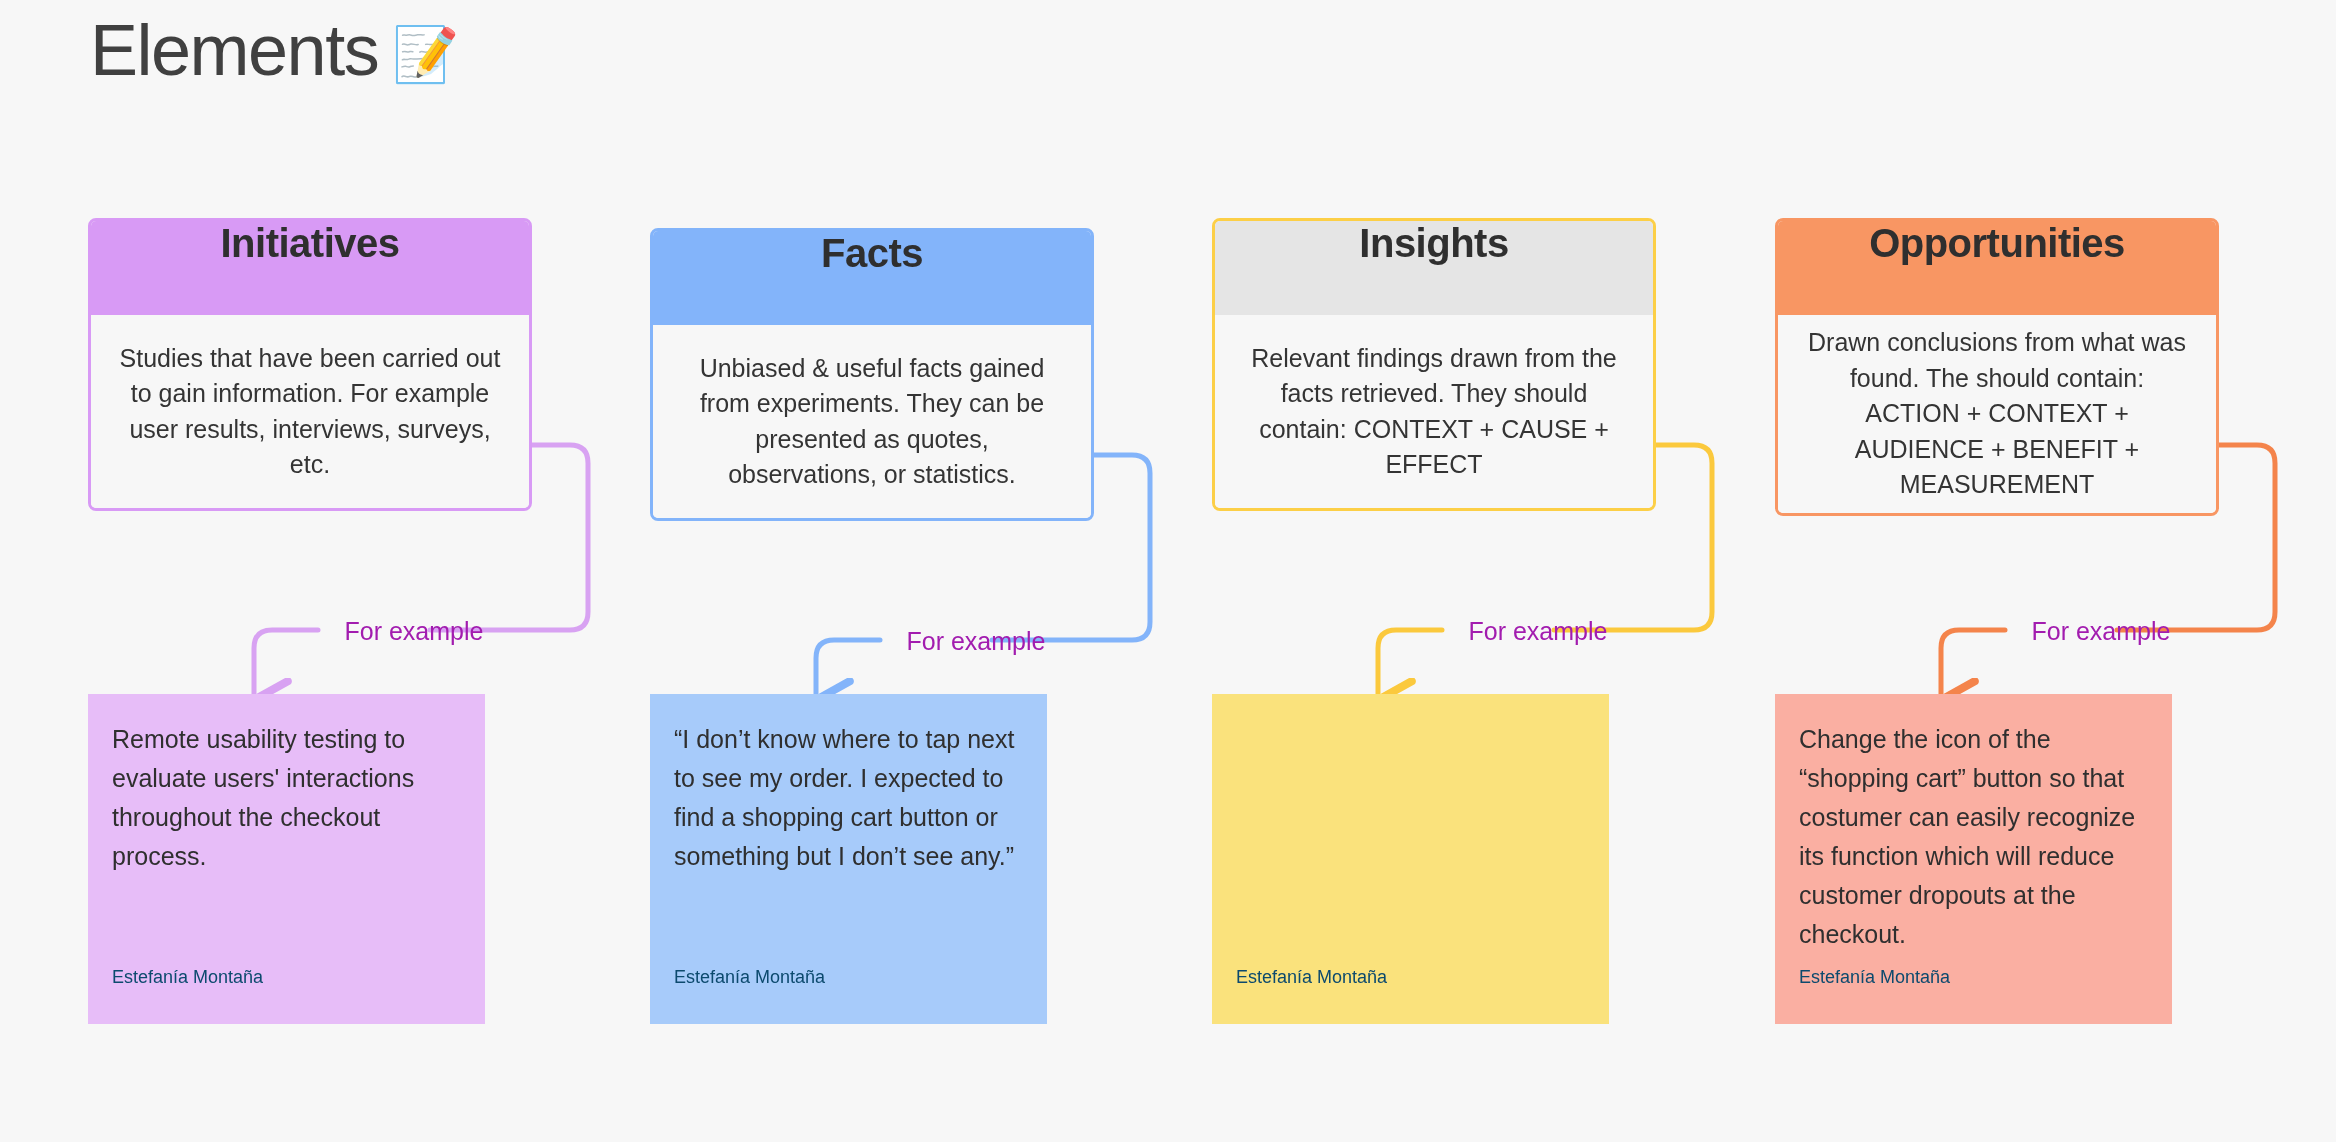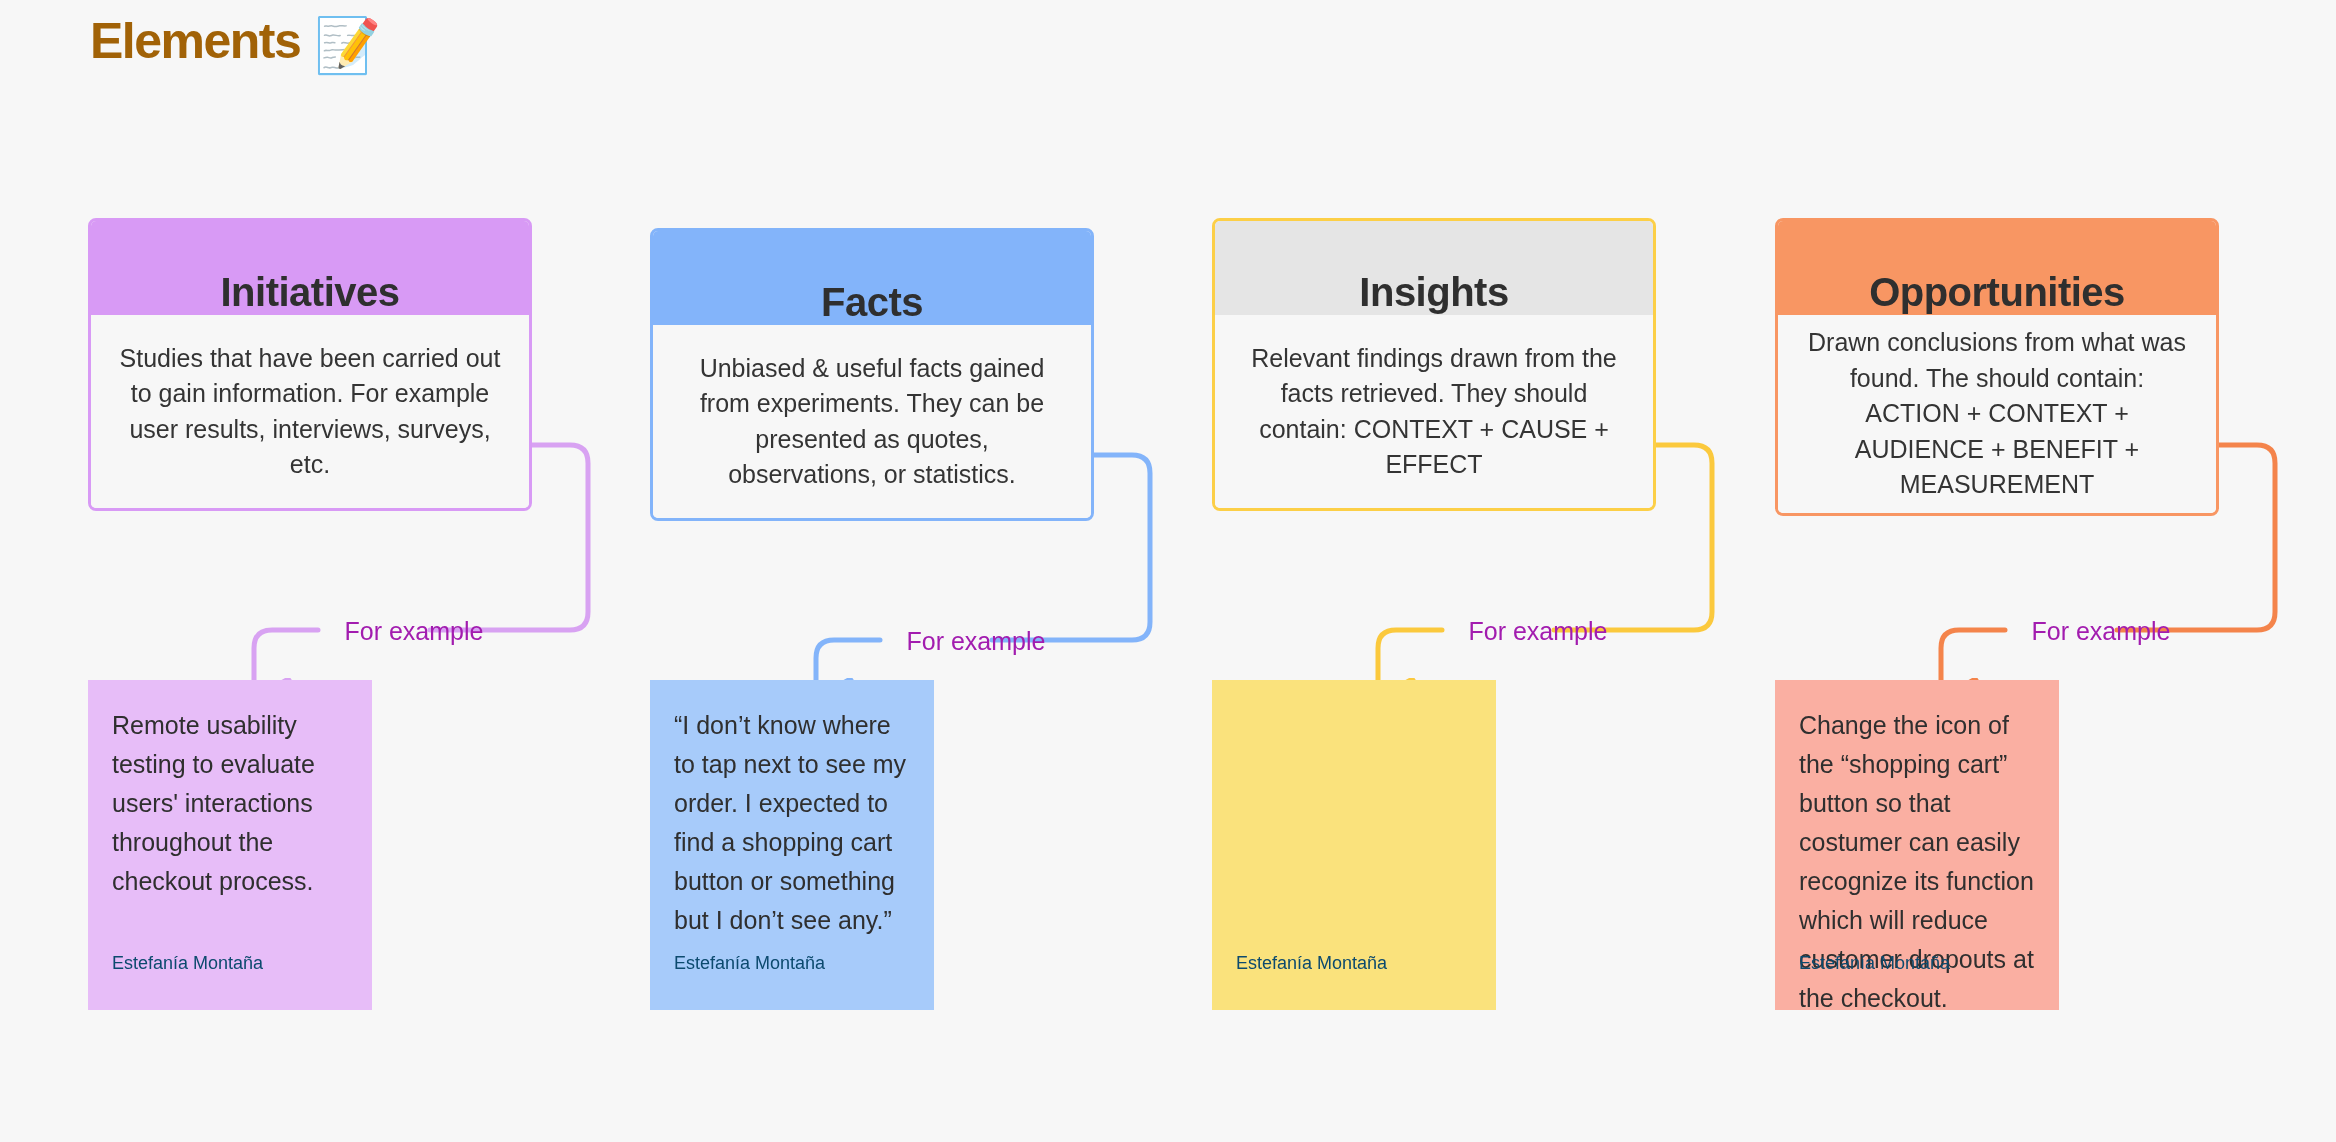--- a/index.html
+++ b/index.html
@@ -11,41 +11,41 @@
     -webkit-font-smoothing:antialiased;
   }
   .page{position:absolute;inset:0;}
 
   
   .title-row{
     position:absolute;left:90px;top:14px;
     display:flex;align-items:center;gap:14px;
   }
   .title-text{
-    font-size:50px;font-weight:bold;color:#a16207;
+    font-size:72px;font-weight:normal;color:#404040;
     letter-spacing:-1.5px;line-height:1;
   }
   .title-emoji{font-size:54px;line-height:1;position:relative;top:4px;}
 
   
   .col{position:absolute;top:218px;width:444px;}
   .col.c0{left:88px;}
   .col.c1{left:650px;top:228px;}
   .col.c2{left:1212px;}
   .col.c3{left:1775px;}
 
   .card{
     border-radius:8px;
     overflow:hidden;
     border-style:solid;border-width:3px;
     box-sizing:border-box;
   }
   .card-head{
     height:94px;
-    display:flex;align-items:flex-end;justify-content:center;
+    display:flex;align-items:flex-start;justify-content:center;
   }
   .card-head .h{
     font-size:40px;font-weight:bold;color:#2F2F2F;
     letter-spacing:-0.5px;
   }
   .card-body{
     background:#F7F7F7;
     min-height:193px;
     display:flex;align-items:center;justify-content:center;
     padding:10px 26px;box-sizing:border-box;
@@ -60,21 +60,21 @@
 
   .fe-label{
     position:absolute;
     font-size:25px;color:#a21caf;
     white-space:nowrap;
     transform:translate(-50%,-50%);
   }
 
   
   .note{
-    position:absolute;top:680px;width:284px;height:330px;
+    position:absolute;top:694px;width:397px;height:330px;
     padding:26px 24px 0 24px;box-sizing:border-box;
   }
   .note.n0{left:88px;}
   .note.n1{left:650px;}
   .note.n2{left:1212px;}
   .note.n3{left:1775px;}
   .note .txt{
     font-size:25px;line-height:1.56;color:#2F2F2F;
   }
   .note .author{

